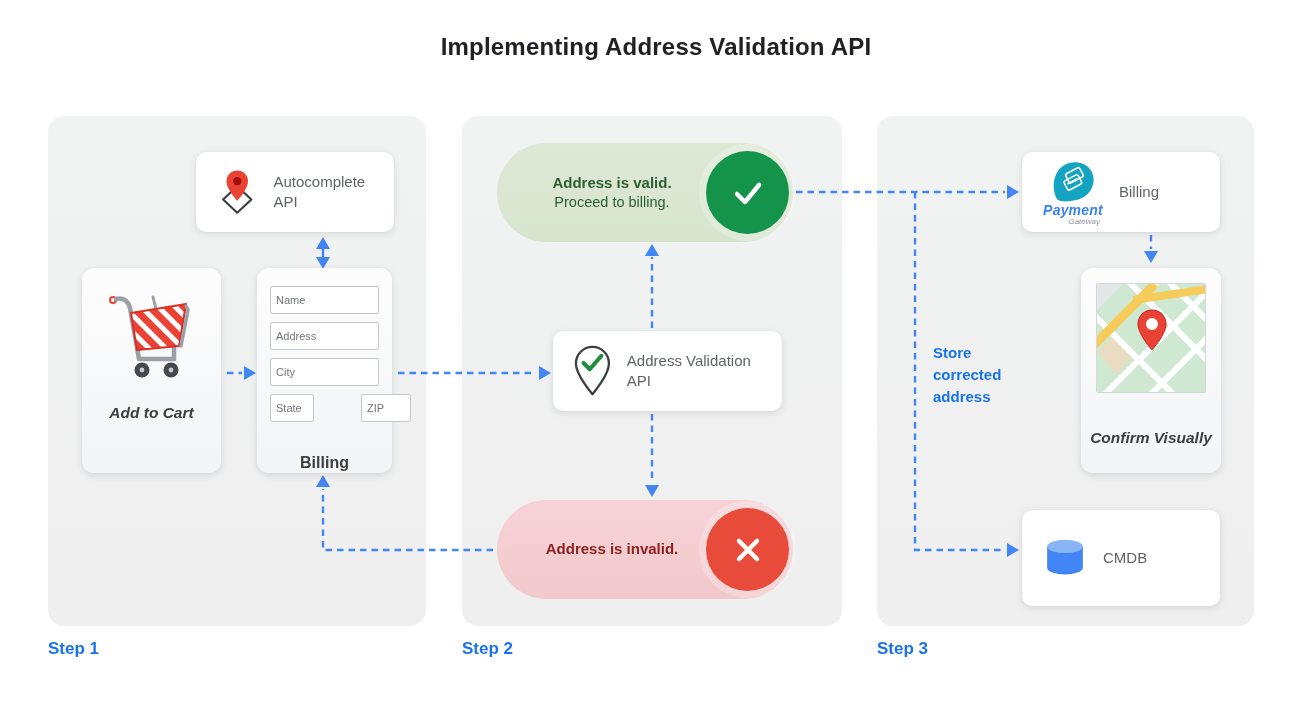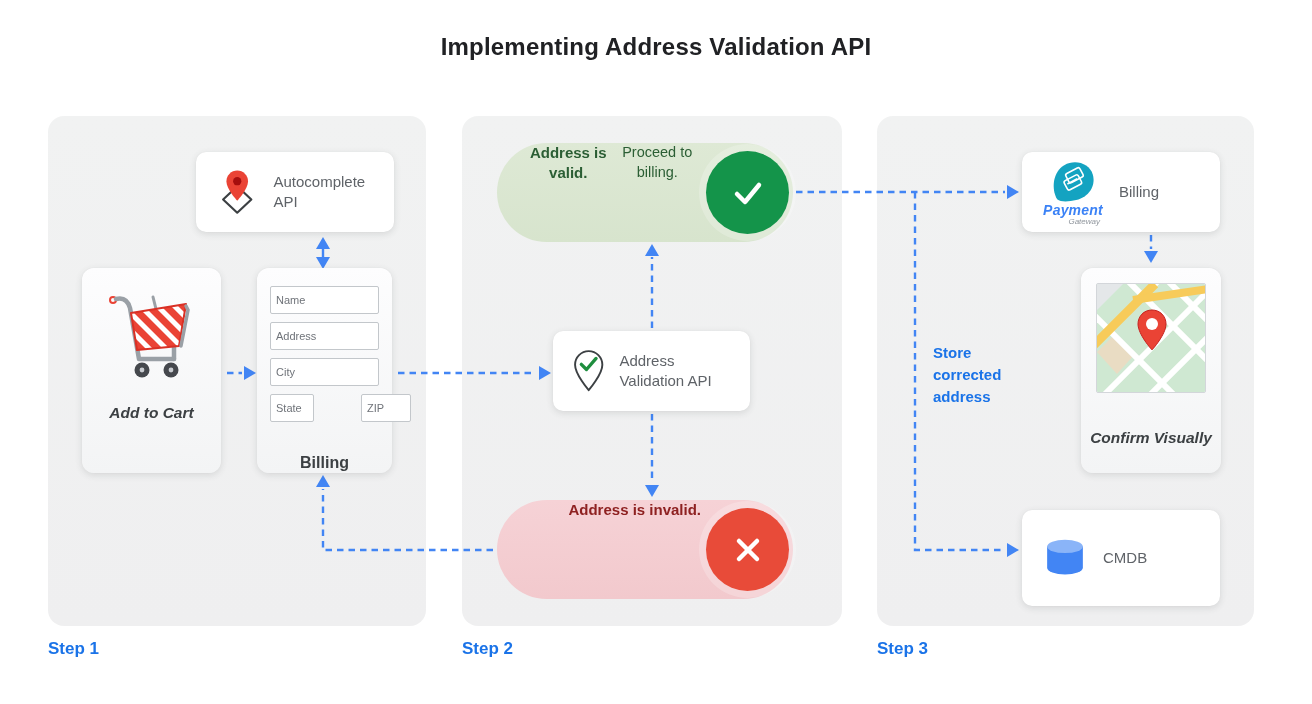--- a/index.html
+++ b/index.html
@@ -23,41 +23,41 @@
   .row-card { display: flex; align-items: center; padding: 0 14px 0 18px; gap: 13px; }
   .row-card .card-text { font-size: 15px; color: #5f6368; line-height: 1.35; }
 
   .tall-card { background: linear-gradient(180deg, #fdfdfe 0%, #f3f4f5 100%); border-radius: 12px;
                display: flex; flex-direction: column; align-items: center; }
   .tall-card .card-title { font-size: 15.5px; font-weight: 700; color: #3c4043; text-align: center; line-height: 1.4; font-style: italic; }
 
   .autocomplete-card { left: 196px; top: 152px; width: 198px; height: 80px; }
   .addtocart-card    { left: 82px;  top: 268px; width: 139px; height: 205px; }
   .checkout-card     { left: 257px; top: 268px; width: 135px; height: 205px; padding: 18px 13px 0 13px; align-items: stretch; }
-  .validation-card   { left: 553px; top: 331px; width: 197px; height: 80px; }
+  .validation-card   { left: 553px; top: 331px; width: 229px; height: 80px; }
   .billing-card      { left: 1022px; top: 152px; width: 198px; height: 80px; }
   .confirm-card      { left: 1081px; top: 268px; width: 140px; height: 205px; }
   .cmdb-card         { left: 1022px; top: 510px; width: 198px; height: 96px; align-items: center; }
 
   .addtocart-card .cart-art { margin-top: 18px; }
   .addtocart-card .card-title { margin-top: 16px; }
 
   .field { display: block; width: 100%; height: 20px; border: 1px solid #c3c7cb; border-radius: 2px;
            background: #fff; font-family: "Liberation Sans", sans-serif; font-size: 11px;
            color: #5f6368; padding: 13px 5px; margin-bottom: 8px; }
   .field::placeholder { color: #6f7379; opacity: 1; }
   .field-row { display: flex; gap: 7px; }
   .field-state { width: 44px; } .field-zip { width: 50px; margin-left: 40px; }
   .checkout-title { margin-top: 24px; text-align: center; font-size: 16px; font-weight: 700; color: #3c4043; }
 
   .pill { position: absolute; width: 296px; height: 99px; border-radius: 50px; z-index: 2; }
   .valid-pill   { left: 497px; top: 143px; background: linear-gradient(180deg, #dee9d5, #d7e4cd); }
   .invalid-pill { left: 497px; top: 500px; background: linear-gradient(180deg, #f6d2d6, #f2c9cd); }
   .pill-text { position: absolute; left: 26px; top: 0; height: 100%; width: 178px;
-               display: flex; flex-direction: row; justify-content: flex-end; text-align: center; line-height: 1.35; }
+               display: flex; flex-direction: column; justify-content: center; text-align: center; line-height: 1.35; }
   .valid-pill .pill-text { color: #2b5e34; font-size: 14.5px; }
   .invalid-pill .pill-text { color: #8e2121; font-size: 14.5px; }
   .pill-title { font-weight: 700; font-size: 15px; }
   .badge { position: absolute; right: 4px; top: 8px; width: 83px; height: 83px; border-radius: 50%;
            display: flex; align-items: center; justify-content: center; }
   .badge-valid { background: #14944a; box-shadow: 0 0 0 7px rgba(255,255,255,.22); }
   .badge-invalid { background: #e84b39; box-shadow: 0 0 0 7px rgba(255,255,255,.22); }
 
   .gateway-logo { display: flex; flex-direction: column; align-items: center; width: 66px; }
   .gateway-title { font-size: 14px; font-weight: 700; font-style: italic; color: #3b82f6; margin-top: -2px; letter-spacing: .2px; }

